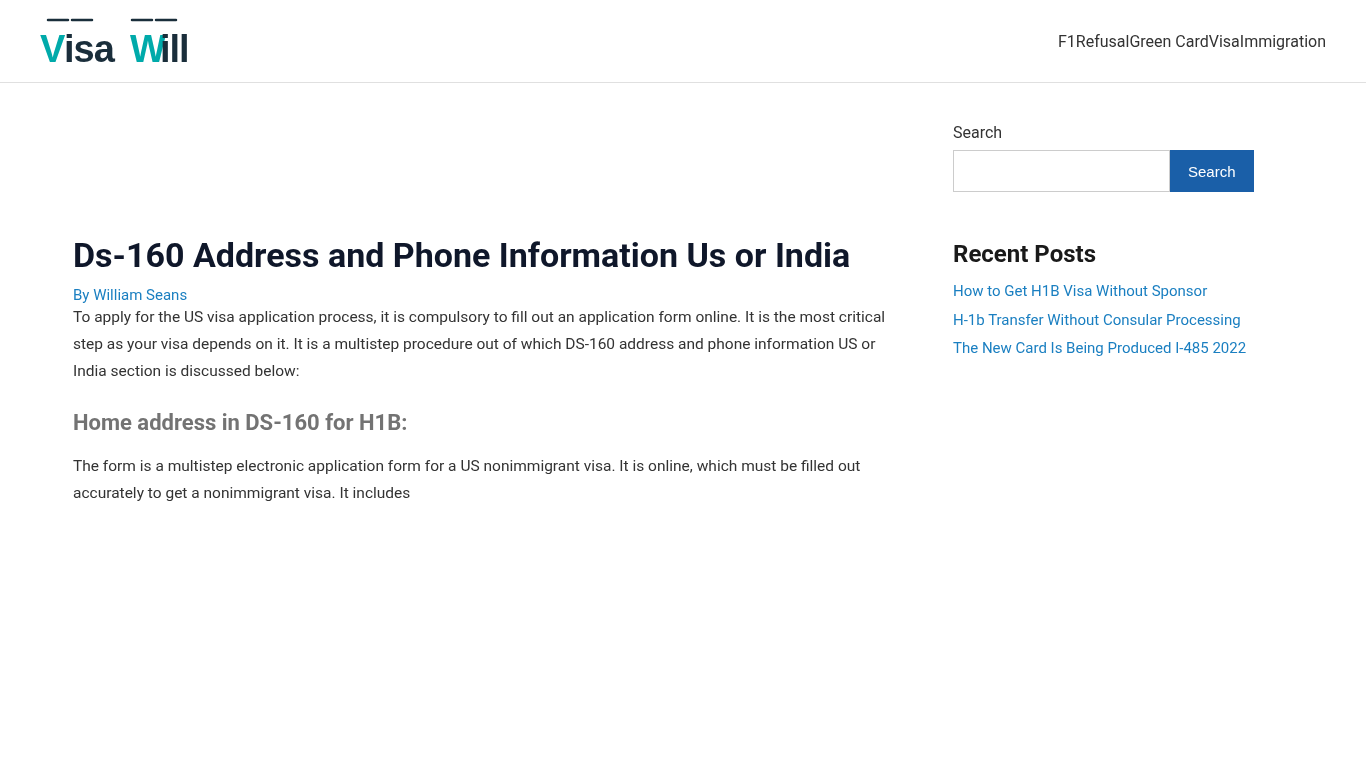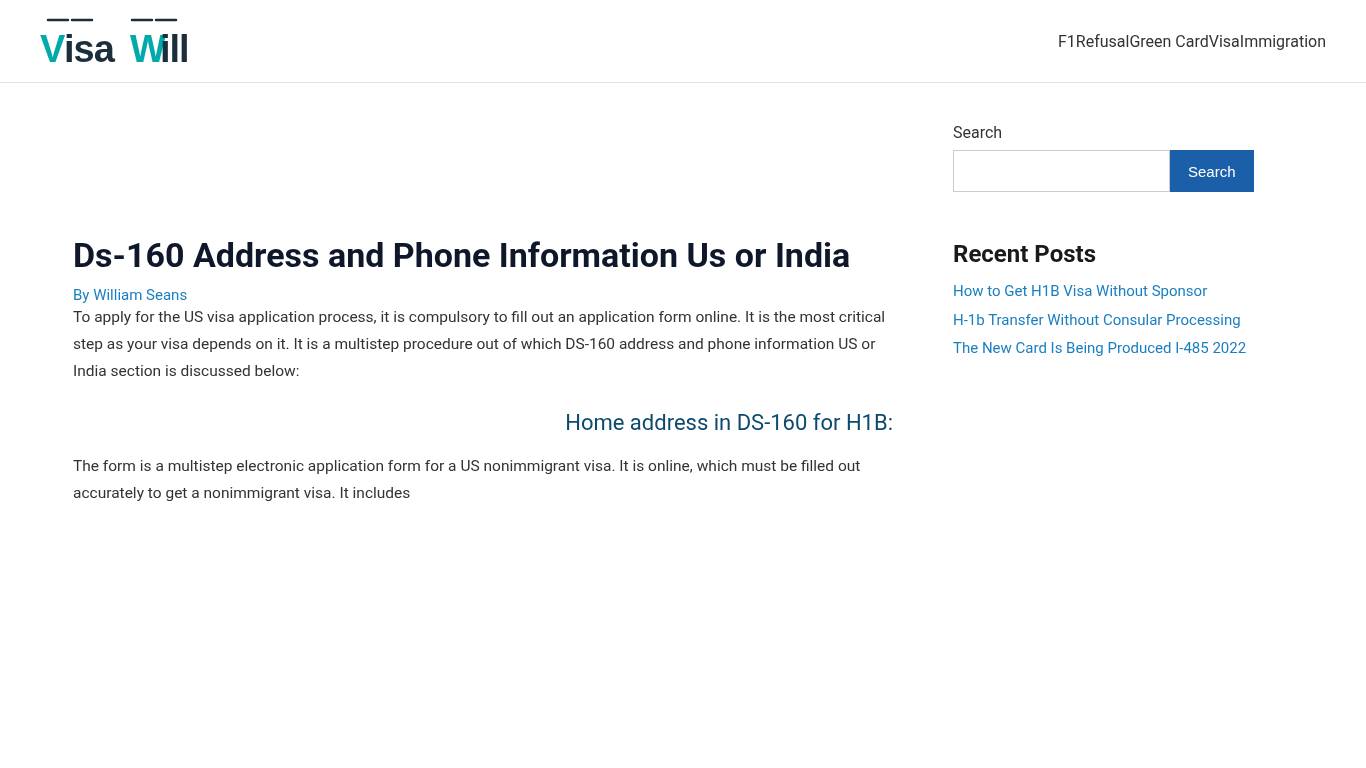--- a/index.html
+++ b/index.html
@@ -82,25 +82,24 @@
 
     .article-body p {
       font-size: 15.5px;
       line-height: 1.75;
       color: #333;
       margin-bottom: 24px;
     }
 
     .section-heading {
       font-size: 22px;
-      font-weight: 400;
-      color: #0c4a6e;
+      font-weight: 700;
+      color: #737373;
       margin-bottom: 18px;
       margin-top: 8px;
-      text-align: right;
     }
 
     
     .sidebar {
       width: 300px;
       flex-shrink: 0;
     }
 
     .search-label {
       font-size: 16px;

